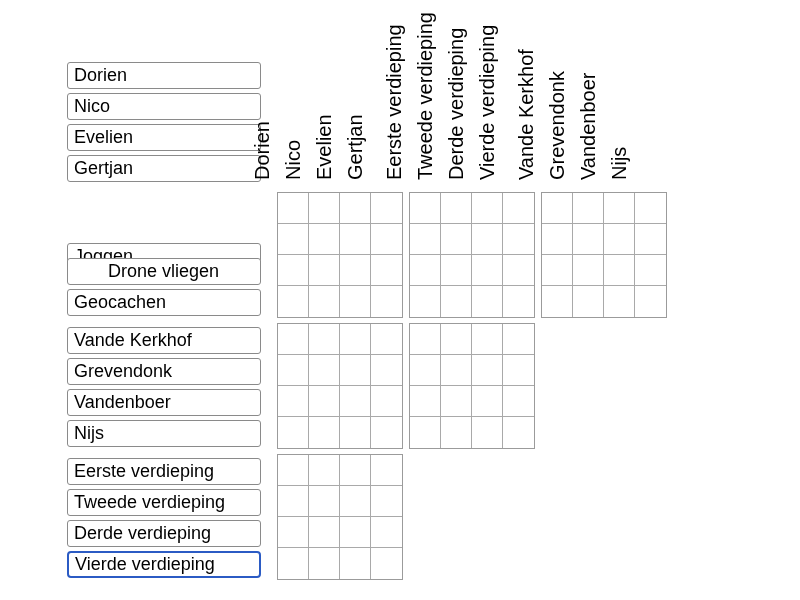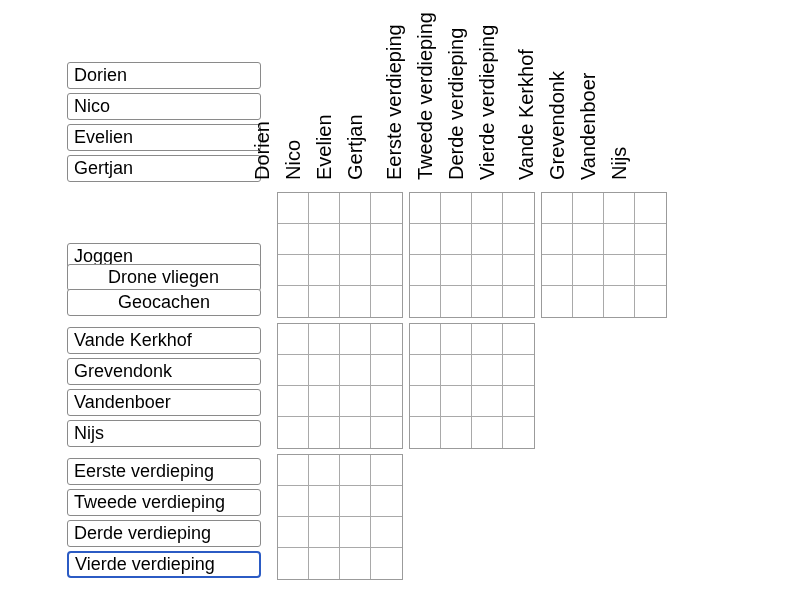--- a/index.html
+++ b/index.html
@@ -61,22 +61,22 @@
 <body>
 
 <div class="canvas">
 
   <input class="item-input" style="top: 62px;" value="Dorien">
   <input class="item-input" style="top: 93px;" value="Nico">
   <input class="item-input" style="top: 124px;" value="Evelien">
   <input class="item-input" style="top: 155px;" value="Gertjan">
 
   <input class="item-input" style="top: 243px;" value="Joggen">
-  <input class="item-input" style="top: 264px; padding-left: 40px;" value="Drone vliegen">
-  <input class="item-input" style="top: 289px; text-align: center;" value="Geocachen">
+  <input class="item-input" style="top: 258px; padding-left: 40px;" value="Drone vliegen">
+  <input class="item-input" style="top: 289px;" value="Geocachen">
 
   <input class="item-input" style="top: 327px;" value="Vande Kerkhof">
   <input class="item-input" style="top: 358px;" value="Grevendonk">
   <input class="item-input" style="top: 389px;" value="Vandenboer">
   <input class="item-input" style="top: 420px;" value="Nijs">
 
   <input class="item-input" style="top: 458px;" value="Eerste verdieping">
   <input class="item-input" style="top: 489px;" value="Tweede verdieping">
   <input class="item-input" style="top: 520px;" value="Derde verdieping">
   <input class="item-input focused" style="top: 551px;" value="Vierde verdieping">

